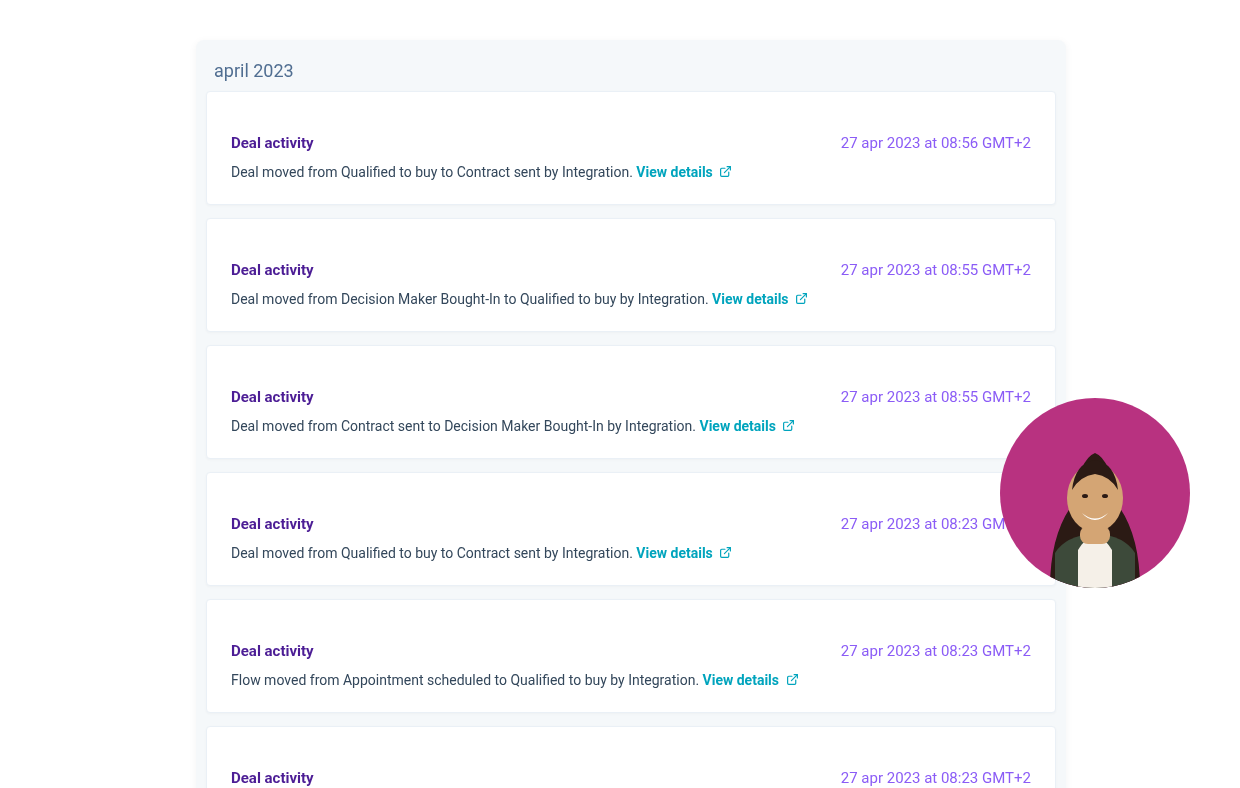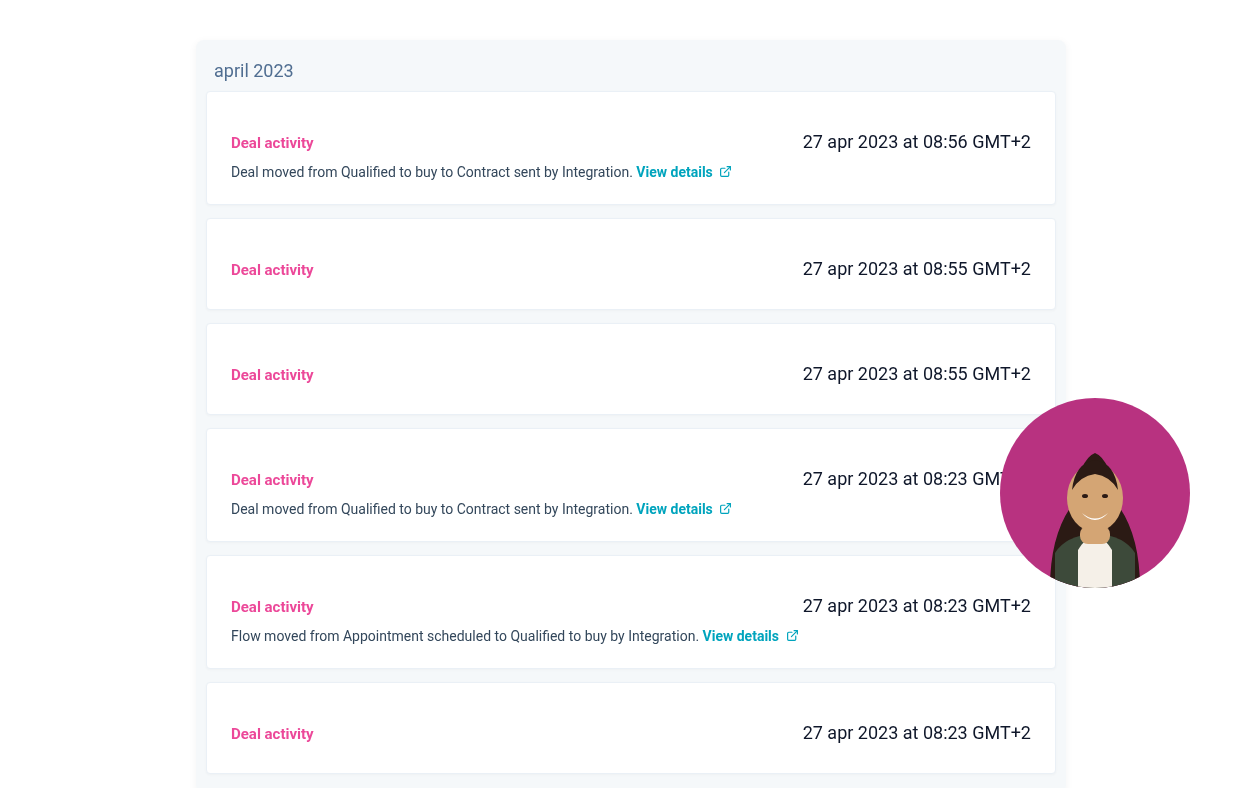--- a/index.html
+++ b/index.html
@@ -42,26 +42,26 @@
     }
     .card-header {
       display: flex;
       justify-content: space-between;
       align-items: baseline;
       margin-bottom: 10px;
     }
     .card-title {
       font-size: 15px;
       font-weight: 700;
-      color: #ec4899;
+      color: #4c1d95;
       margin-top: 24px;
     }
     .card-timestamp {
-      font-size: 18px;
-      color: #0f172a;
+      font-size: 15px;
+      color: #8b5cf6;
       font-weight: 400;
     }
     .card-body {
       font-size: 14px;
       color: #33475b;
       line-height: 1.5;
     }
     .actor-link {
       color: #00a4bd;
       font-weight: 700;
@@ -123,26 +123,52 @@
           </span>
         </span>
       </div>
     </div>
 
     <div class="activity-card">
       <div class="card-header">
         <div class="card-title">Deal activity</div>
         <div class="card-timestamp">27 apr 2023 at 08:55 GMT+2</div>
       </div>
+      <div class="card-body">
+        <span>Deal moved from Decision Maker Bought-In to Qualified to buy by Integration.</span>
+        <span class="view-details">
+          <span>View details</span>
+          <span class="open-icon">
+            <svg width="13" height="13" viewBox="0 0 24 24" fill="none" stroke="#00a4bd" stroke-width="2.2" stroke-linecap="round" stroke-linejoin="round">
+                <path d="M18 13v6a2 2 0 0 1-2 2H5a2 2 0 0 1-2-2V8a2 2 0 0 1 2-2h6"></path>
+                <polyline points="15 3 21 3 21 9"></polyline>
+                <line x1="10" y1="14" x2="21" y2="3"></line>
+              </svg>
+          </span>
+        </span>
+      </div>
     </div>
 
     <div class="activity-card">
       <div class="card-header">
         <div class="card-title">Deal activity</div>
         <div class="card-timestamp">27 apr 2023 at 08:55 GMT+2</div>
+      </div>
+      <div class="card-body">
+        <span>Deal moved from Contract sent to Decision Maker Bought-In by Integration.</span>
+        <span class="view-details">
+          <span>View details</span>
+          <span class="open-icon">
+            <svg width="13" height="13" viewBox="0 0 24 24" fill="none" stroke="#00a4bd" stroke-width="2.2" stroke-linecap="round" stroke-linejoin="round">
+                <path d="M18 13v6a2 2 0 0 1-2 2H5a2 2 0 0 1-2-2V8a2 2 0 0 1 2-2h6"></path>
+                <polyline points="15 3 21 3 21 9"></polyline>
+                <line x1="10" y1="14" x2="21" y2="3"></line>
+              </svg>
+          </span>
+        </span>
       </div>
     </div>
 
     <div class="activity-card">
       <div class="card-header">
         <div class="card-title">Deal activity</div>
         <div class="card-timestamp">27 apr 2023 at 08:23 GMT+2</div>
       </div>
       <div class="card-body">
         <span>Deal moved from Qualified to buy to Contract sent by Integration.</span>

